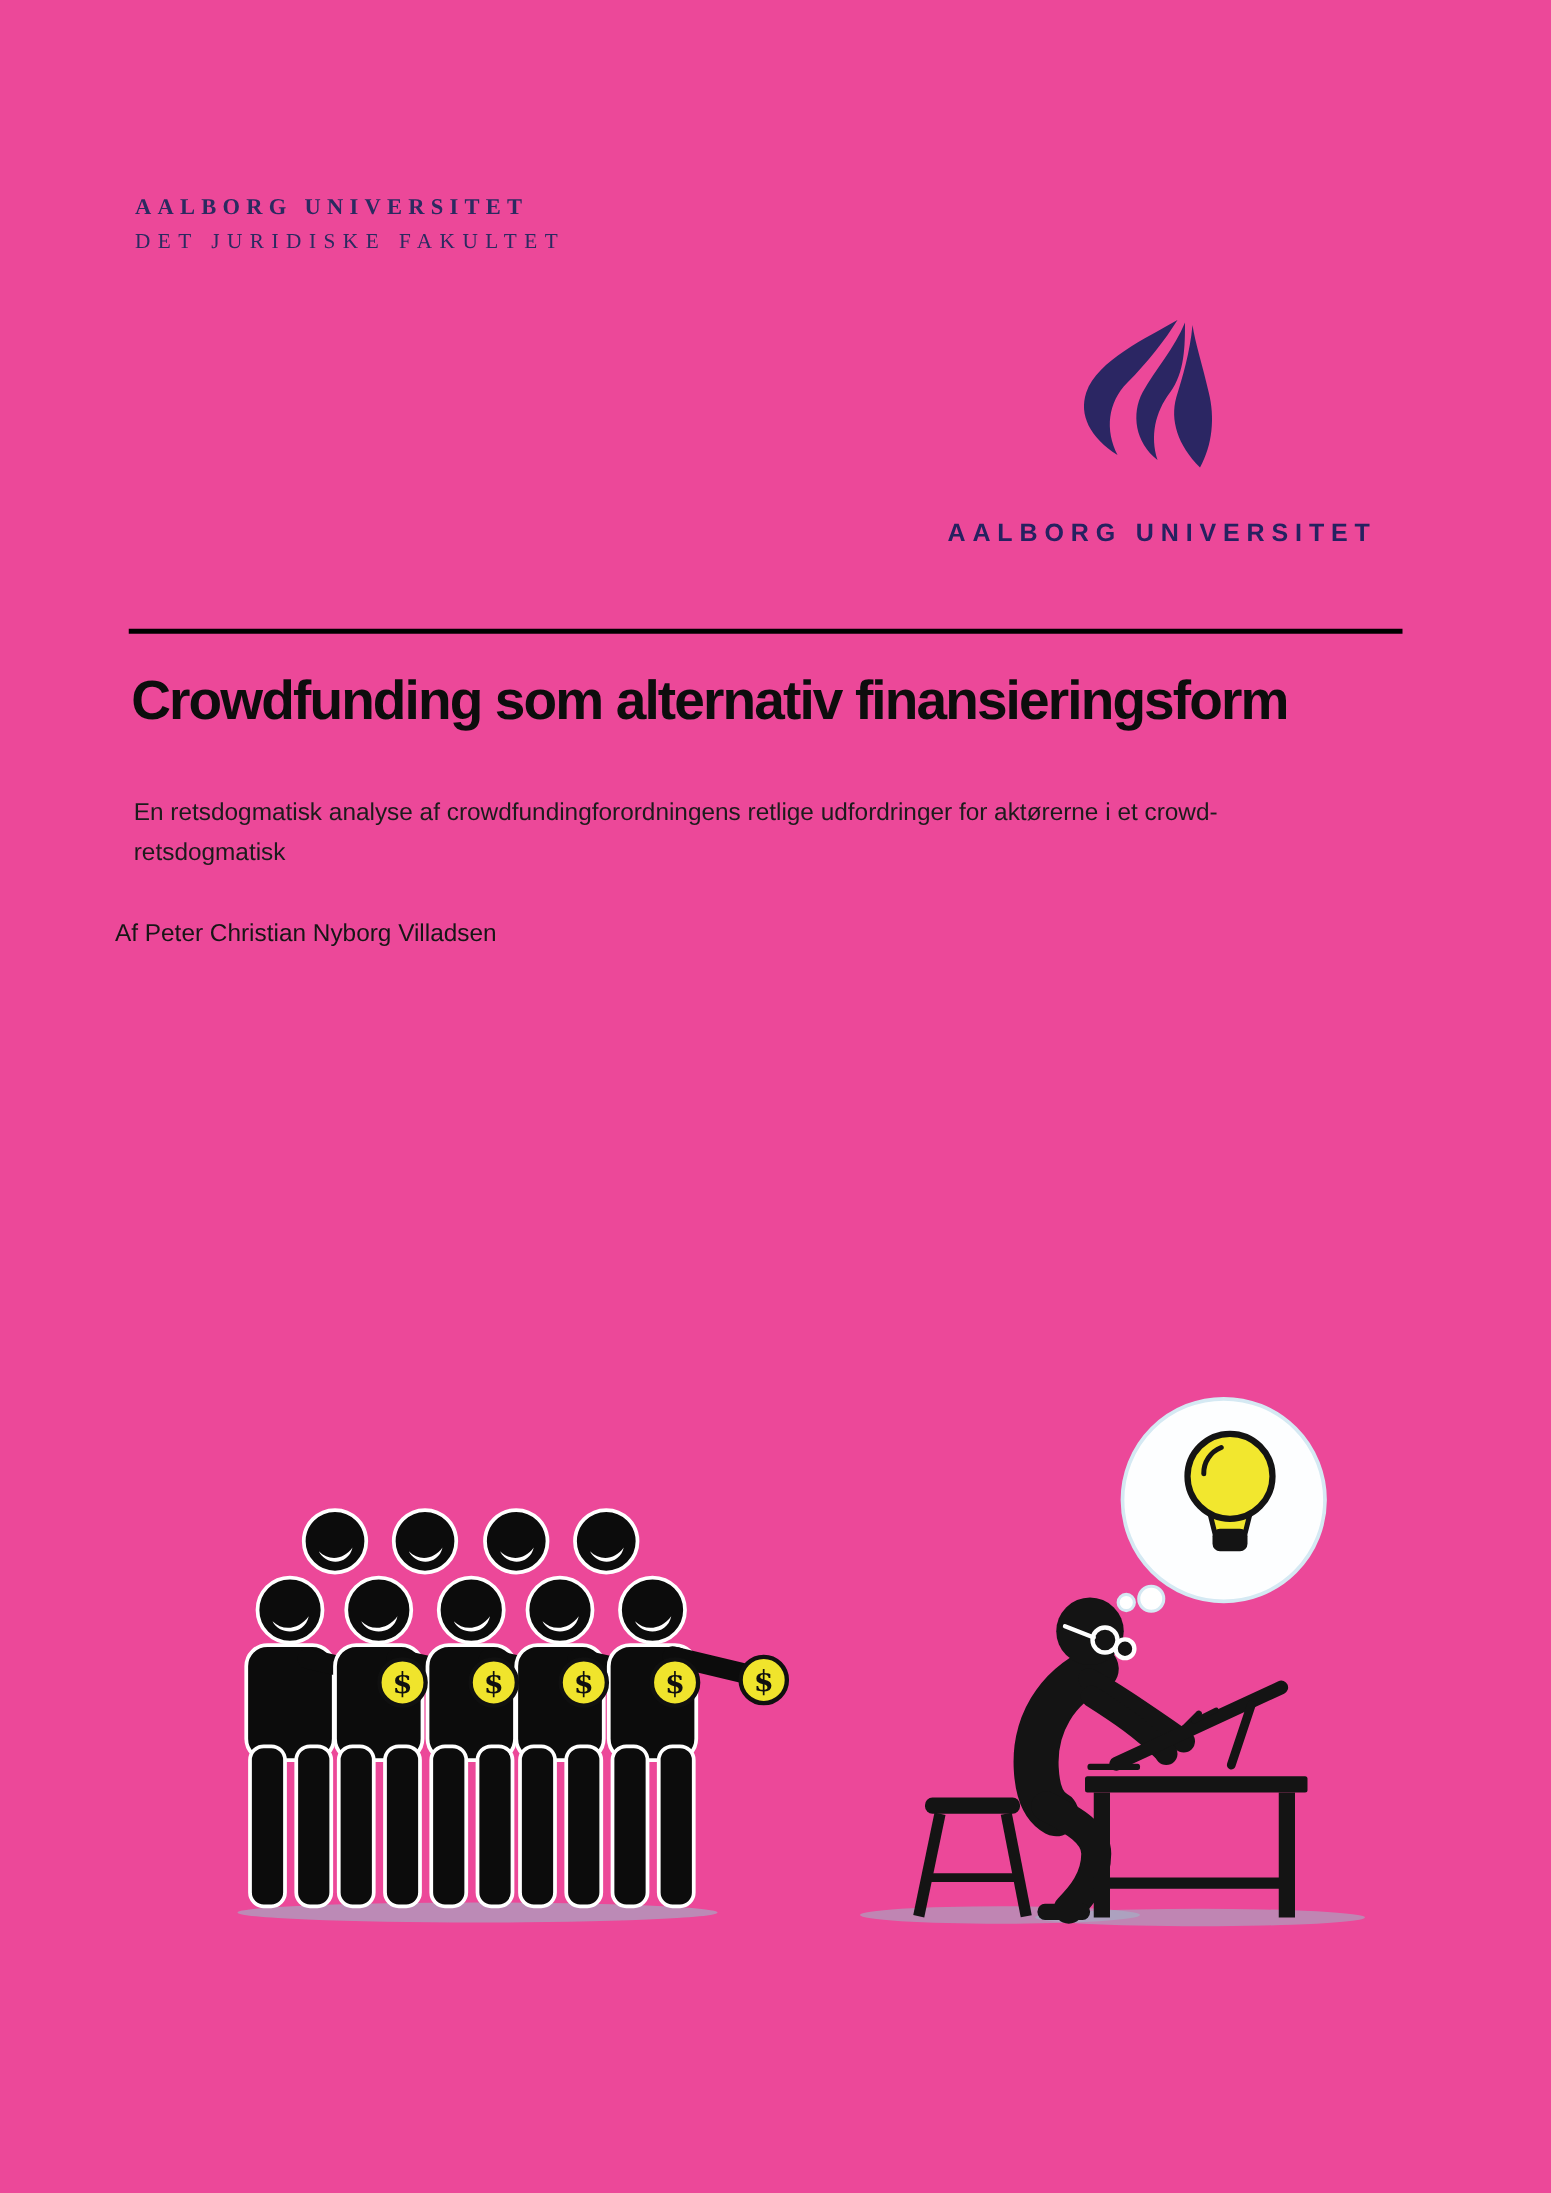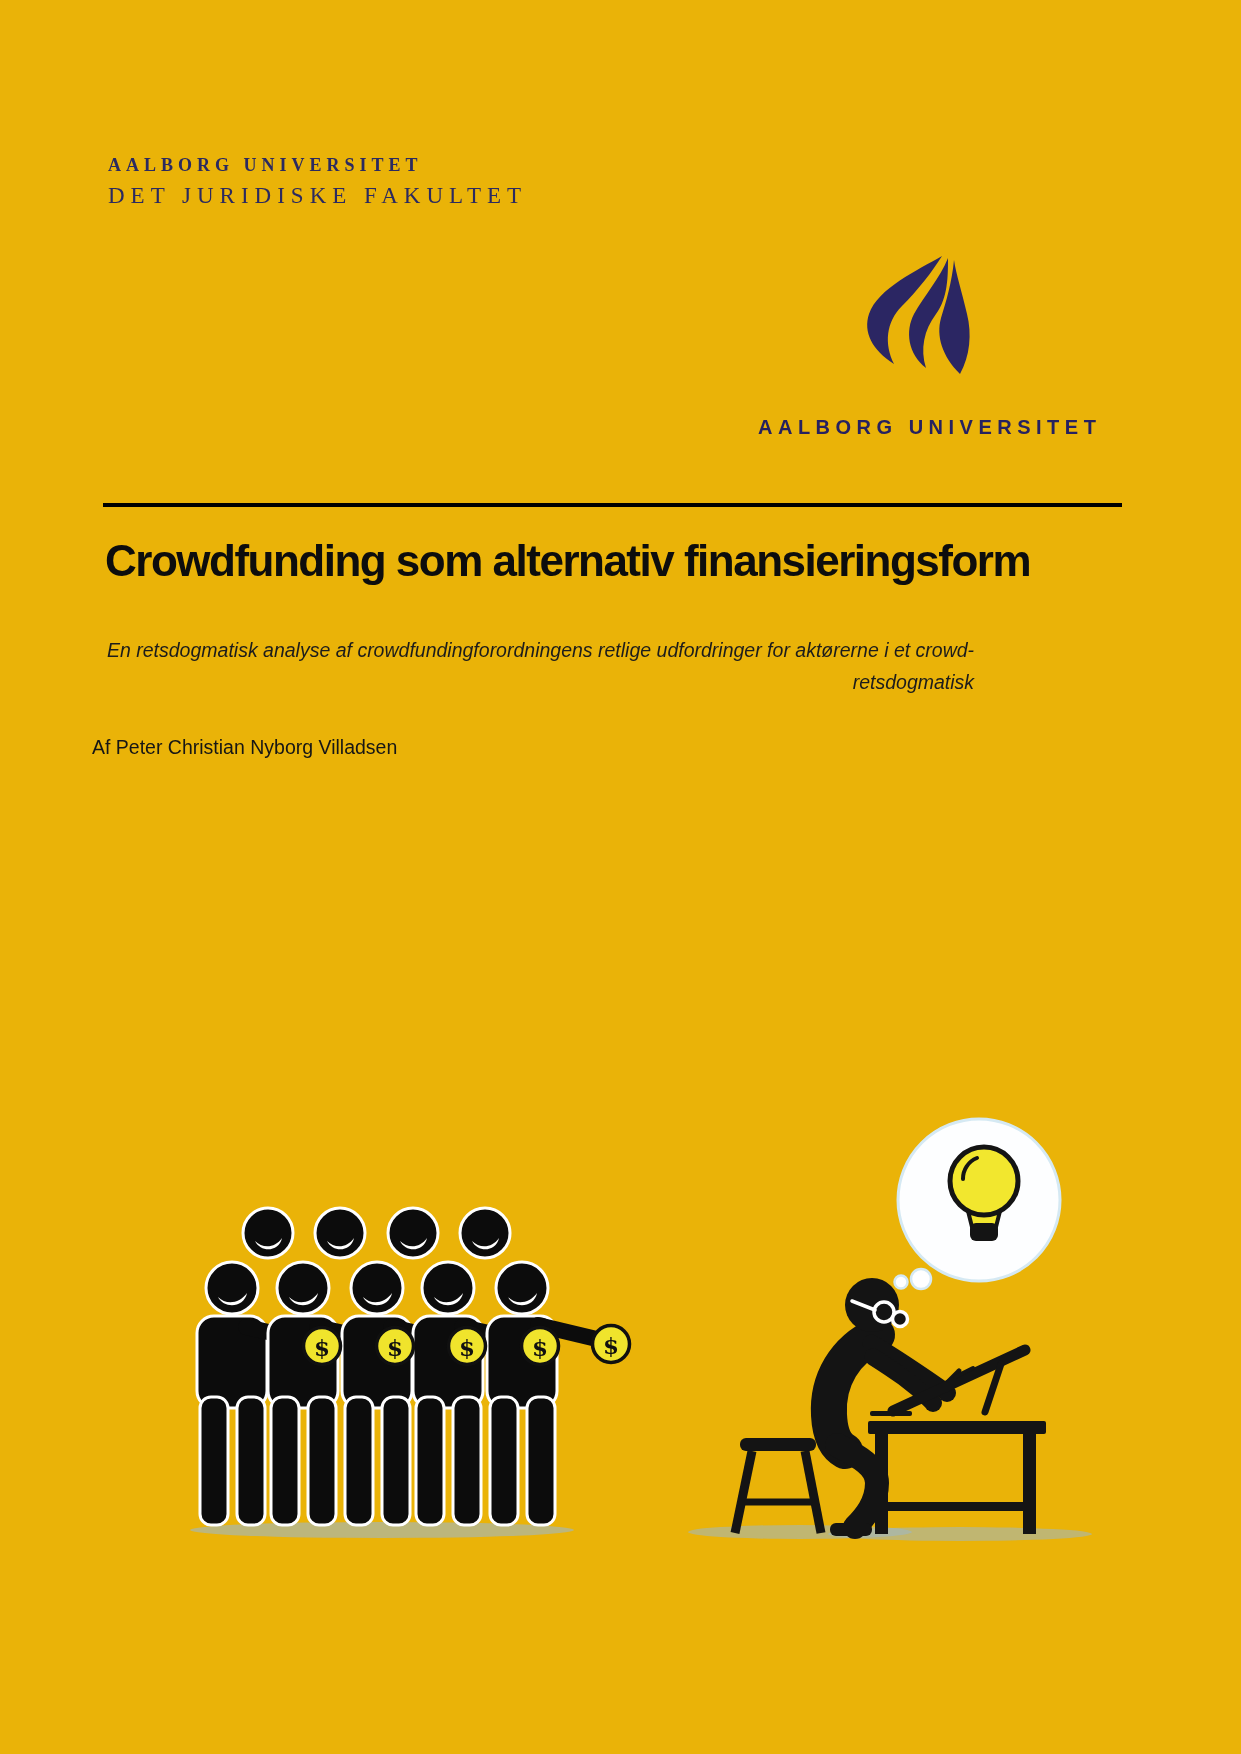--- a/index.html
+++ b/index.html
@@ -1,33 +1,33 @@
 <!DOCTYPE html>
 <html><head>
 <meta charset="utf-8">
 <style>
   html,body{margin:0;padding:0;background:#ffffff;}
   .page{
     position:relative;
     width:1241px;height:1754px;
-    background:#eab308;
+    background:#ec4899;
     overflow:hidden;
     font-family:"Liberation Sans", sans-serif;
   }
   
   .org-line1{
     position:absolute;left:108px;top:155px;
     font-family:"Liberation Serif","DejaVu Serif",serif;
     font-weight:bold;font-size:18px;letter-spacing:5px;
     color:#2b2a60;white-space:nowrap;
   }
   .org-line2{
     position:absolute;left:108px;top:183px;
     font-family:"Liberation Serif","DejaVu Serif",serif;
-    font-weight:normal;font-size:23px;letter-spacing:6px;
+    font-weight:normal;font-size:17px;letter-spacing:6px;
     color:#2b2a60;white-space:nowrap;
   }
   
   .logo-mark{position:absolute;left:862px;top:254px;width:114px;height:124px;}
   .logo-wordmark{
     position:absolute;left:758px;top:416px;
     font-family:"Liberation Sans",sans-serif;
     font-weight:bold;font-size:20px;letter-spacing:5.5px;
     color:#262160;white-space:nowrap;
   }
@@ -35,23 +35,22 @@
     position:absolute;left:103px;top:503px;width:1019px;height:4px;
     background:#000000;
   }
   .doc-title{
     position:absolute;left:105px;top:536px;
     font-weight:bold;font-size:44px;letter-spacing:-1.5px;
     color:#0d0d0d;white-space:nowrap;
   }
   .doc-subtitle{
     position:absolute;left:107px;top:634px;
-    font-style:italic;font-size:19.5px;line-height:32px;
+    font-size:19.5px;line-height:32px;
     color:#1c1c1c;
-    text-align:right;
   }
   .doc-author{
     position:absolute;left:92px;top:736px;
     font-size:19.5px;color:#161616;white-space:nowrap;
   }
   .crowd-illustration{position:absolute;left:170px;top:1075px;width:480px;height:475px;}
   .inventor-illustration{position:absolute;left:655px;top:1005px;width:480px;height:580px;}
   svg .coin-text{
     font-family:"DejaVu Serif","Liberation Serif",serif;
     font-weight:bold;font-size:23px;

